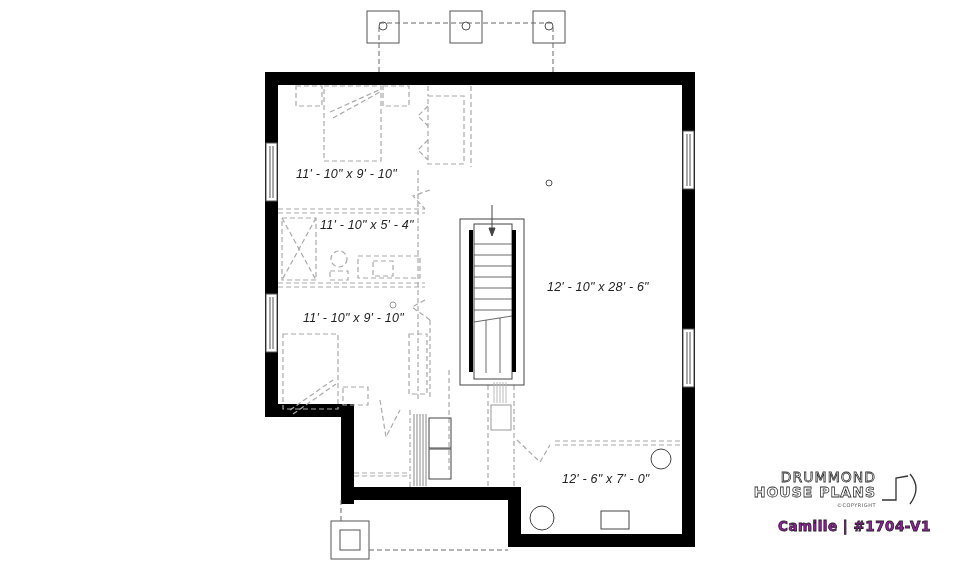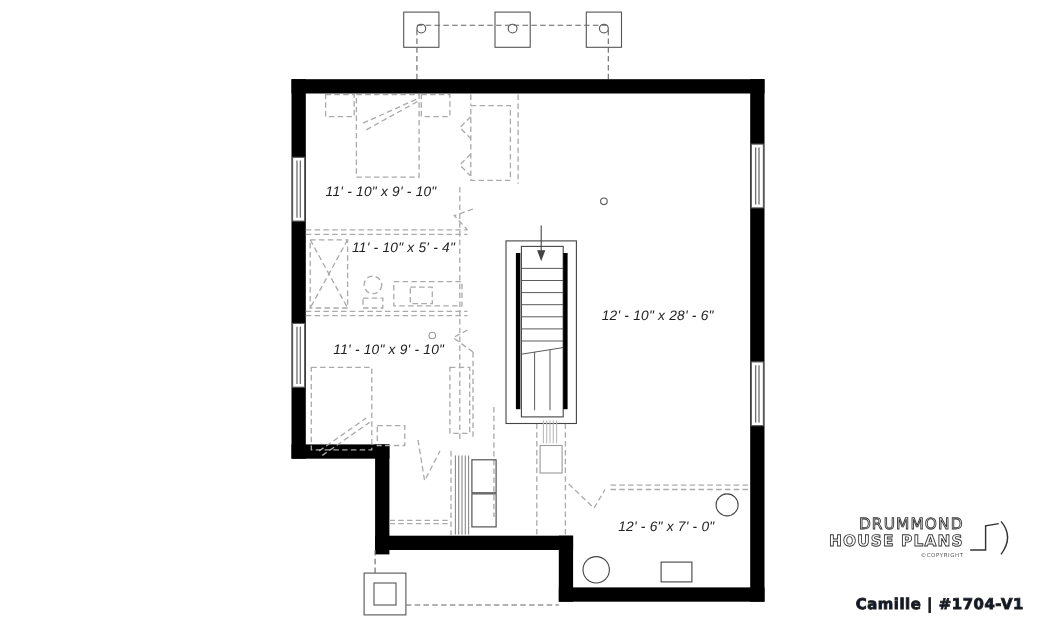--- a/index.html
+++ b/index.html
@@ -4,21 +4,21 @@
 <style>
   html, body { margin:0; padding:0; background:#ffffff; }
   body { width:960px; height:569px; position:relative; overflow:hidden; font-family:"Liberation Sans", sans-serif; }
   #plan { position:absolute; left:0; top:0; }
   .room-label { position:absolute; font-family:"Liberation Sans", sans-serif; font-size:12.5px; color:#222; font-style:italic; letter-spacing:0.2px; white-space:nowrap; }
   .logo { position:absolute; left:750px; top:470px; width:180px; height:60px; }
   .logo-line1, .logo-line2 { position:absolute; font-family:"DejaVu Sans", sans-serif; color:#fff; -webkit-text-stroke:0.8px #333; font-size:14px; letter-spacing:1px; white-space:nowrap;padding-left:20px; }
   .logo-line1 { right:54px; top:-1px; }
   .logo-line2 { right:54px; top:14px;font-weight:bold; }
   .logo-copy { position:absolute; right:54px; top:32px; font-size:5px; letter-spacing:0.5px; color:#555; font-family:"DejaVu Sans", sans-serif; }
-  .plan-name { position:absolute; left:778px; top:518px; font-family:"DejaVu Sans", sans-serif; font-size:13.5px; font-weight:bold; color:#0f172a; -webkit-text-stroke:0.8px #222; white-space:nowrap; letter-spacing:0.5px;margin-top:24px; }
+  .plan-name { position:absolute; left:778px; top:518px; font-family:"DejaVu Sans", sans-serif; font-size:13.5px; font-weight:bold; color:#a21caf; -webkit-text-stroke:0.8px #222; white-space:nowrap; letter-spacing:0.5px; }
 </style>
 </head>
 <body>
 
 <svg id="plan" width="960" height="569" viewBox="0 0 960 569">
 
   <g fill="none" stroke="#555" stroke-width="1">
     <rect x="367" y="11" width="32" height="32"></rect>
     <rect x="450" y="11" width="32" height="32"></rect>
     <rect x="533" y="11" width="32" height="32"></rect>

